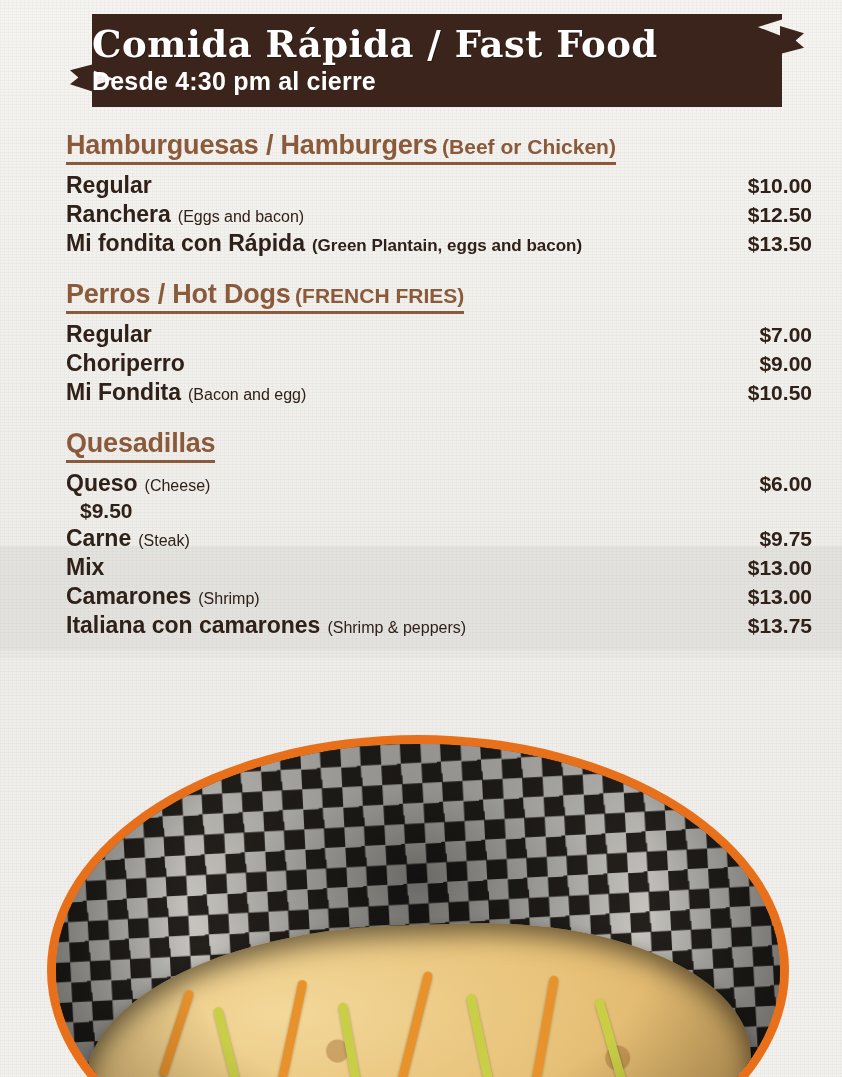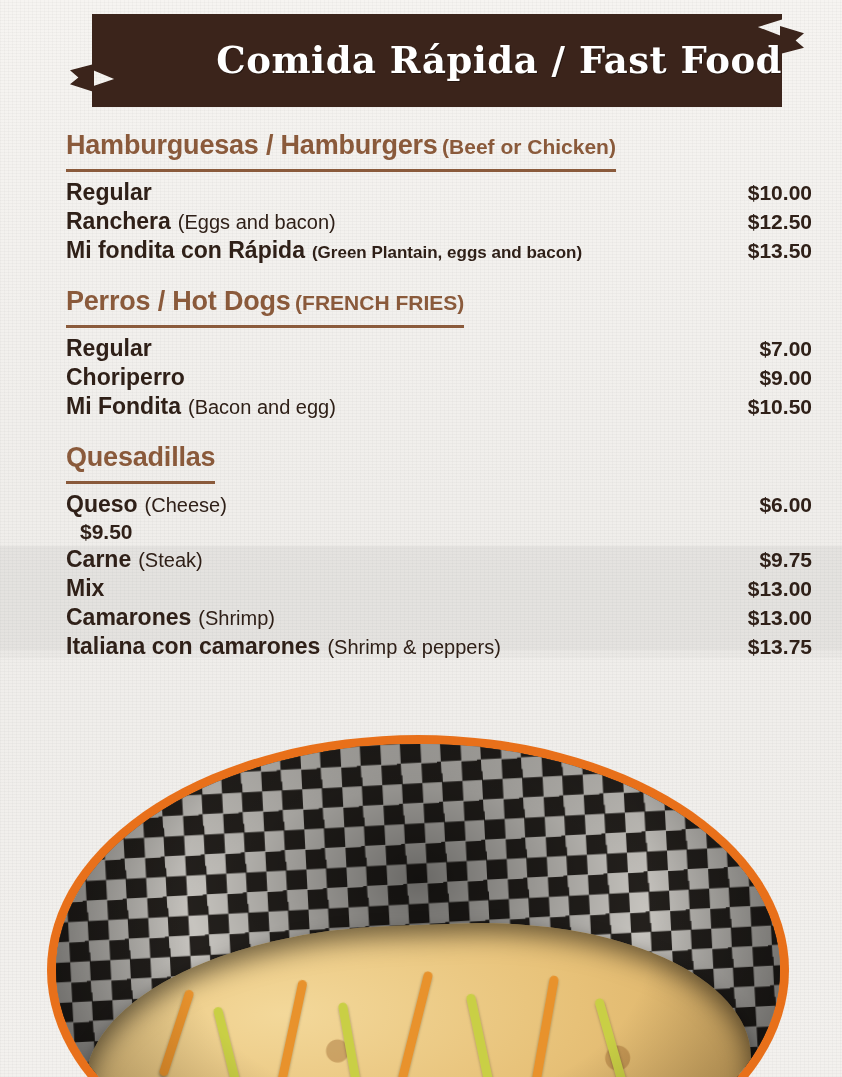--- a/index.html
+++ b/index.html
@@ -45,21 +45,21 @@
       0% 100%,
       0% 78%, 3.2% 70%, 0% 60%,
       0% 0%
     );
   }
   .banner-inner {
     position: absolute;
     inset: 0;
     display: flex;
     flex-direction: column;
-    align-items: flex-end;
+    align-items: flex-start;
     justify-content: center;
     color: #ffffff;
   }
   .banner-title {
     font-family: "DejaVu Serif", serif;
     font-weight: bold;
     font-size: 37px;
     letter-spacing: 0.5px;
     line-height: 1.05;
     text-shadow: 1px 1px 0 rgba(0,0,0,0.35);
@@ -97,21 +97,21 @@
   }
   .section {
     padding: 0 30px 0 66px;
   }
   .section + .section {
     margin-top: 21px;
   }
   .sec-head {
     display: inline-block;
     border-bottom: 3px solid #8a5a3b;
-    padding-bottom: 8px;
+    padding-bottom: 1px;
     margin-bottom: 4px;
     white-space: nowrap;
   }
   .sec-title {
     font-size: 27px;
     font-weight: bold;
     color: #8a5a3b;
     letter-spacing: -0.2px;
   }
   .sec-note {
@@ -133,21 +133,21 @@
     flex: 1 1 auto;
     min-width: 0;
   }
   .item-name {
     font-size: 23px;
     font-weight: bold;
     color: #2f2018;
     white-space: nowrap;
   }
   .item-desc {
-    font-size: 20px;
+    font-size: 16px;
     color: #2f2018;
     margin-left: 7px;
     white-space: nowrap;
   }
   .item-desc.small {
     font-size: 17px;
     font-weight: bold;
   }
   .price {
     font-size: 21px;
@@ -280,20 +280,21 @@
 <body>
 
 <div class="page">
 
   <div class="banner-wrap">
     <div class="banner-notch-left"></div>
     <div class="banner-notch-right"></div>
     <div class="banner"></div>
     <div class="banner-inner">
       <div class="banner-title">Comida Rápida / Fast Food</div>
+      <div class="banner-sub">Desde 4:30 pm al cierre</div>
     </div>
   </div>
 
   <div class="shade-band"></div>
   <div class="shade-band2"></div>
 
   <div class="menu">
 
     <div class="section">
       <div class="sec-head">

